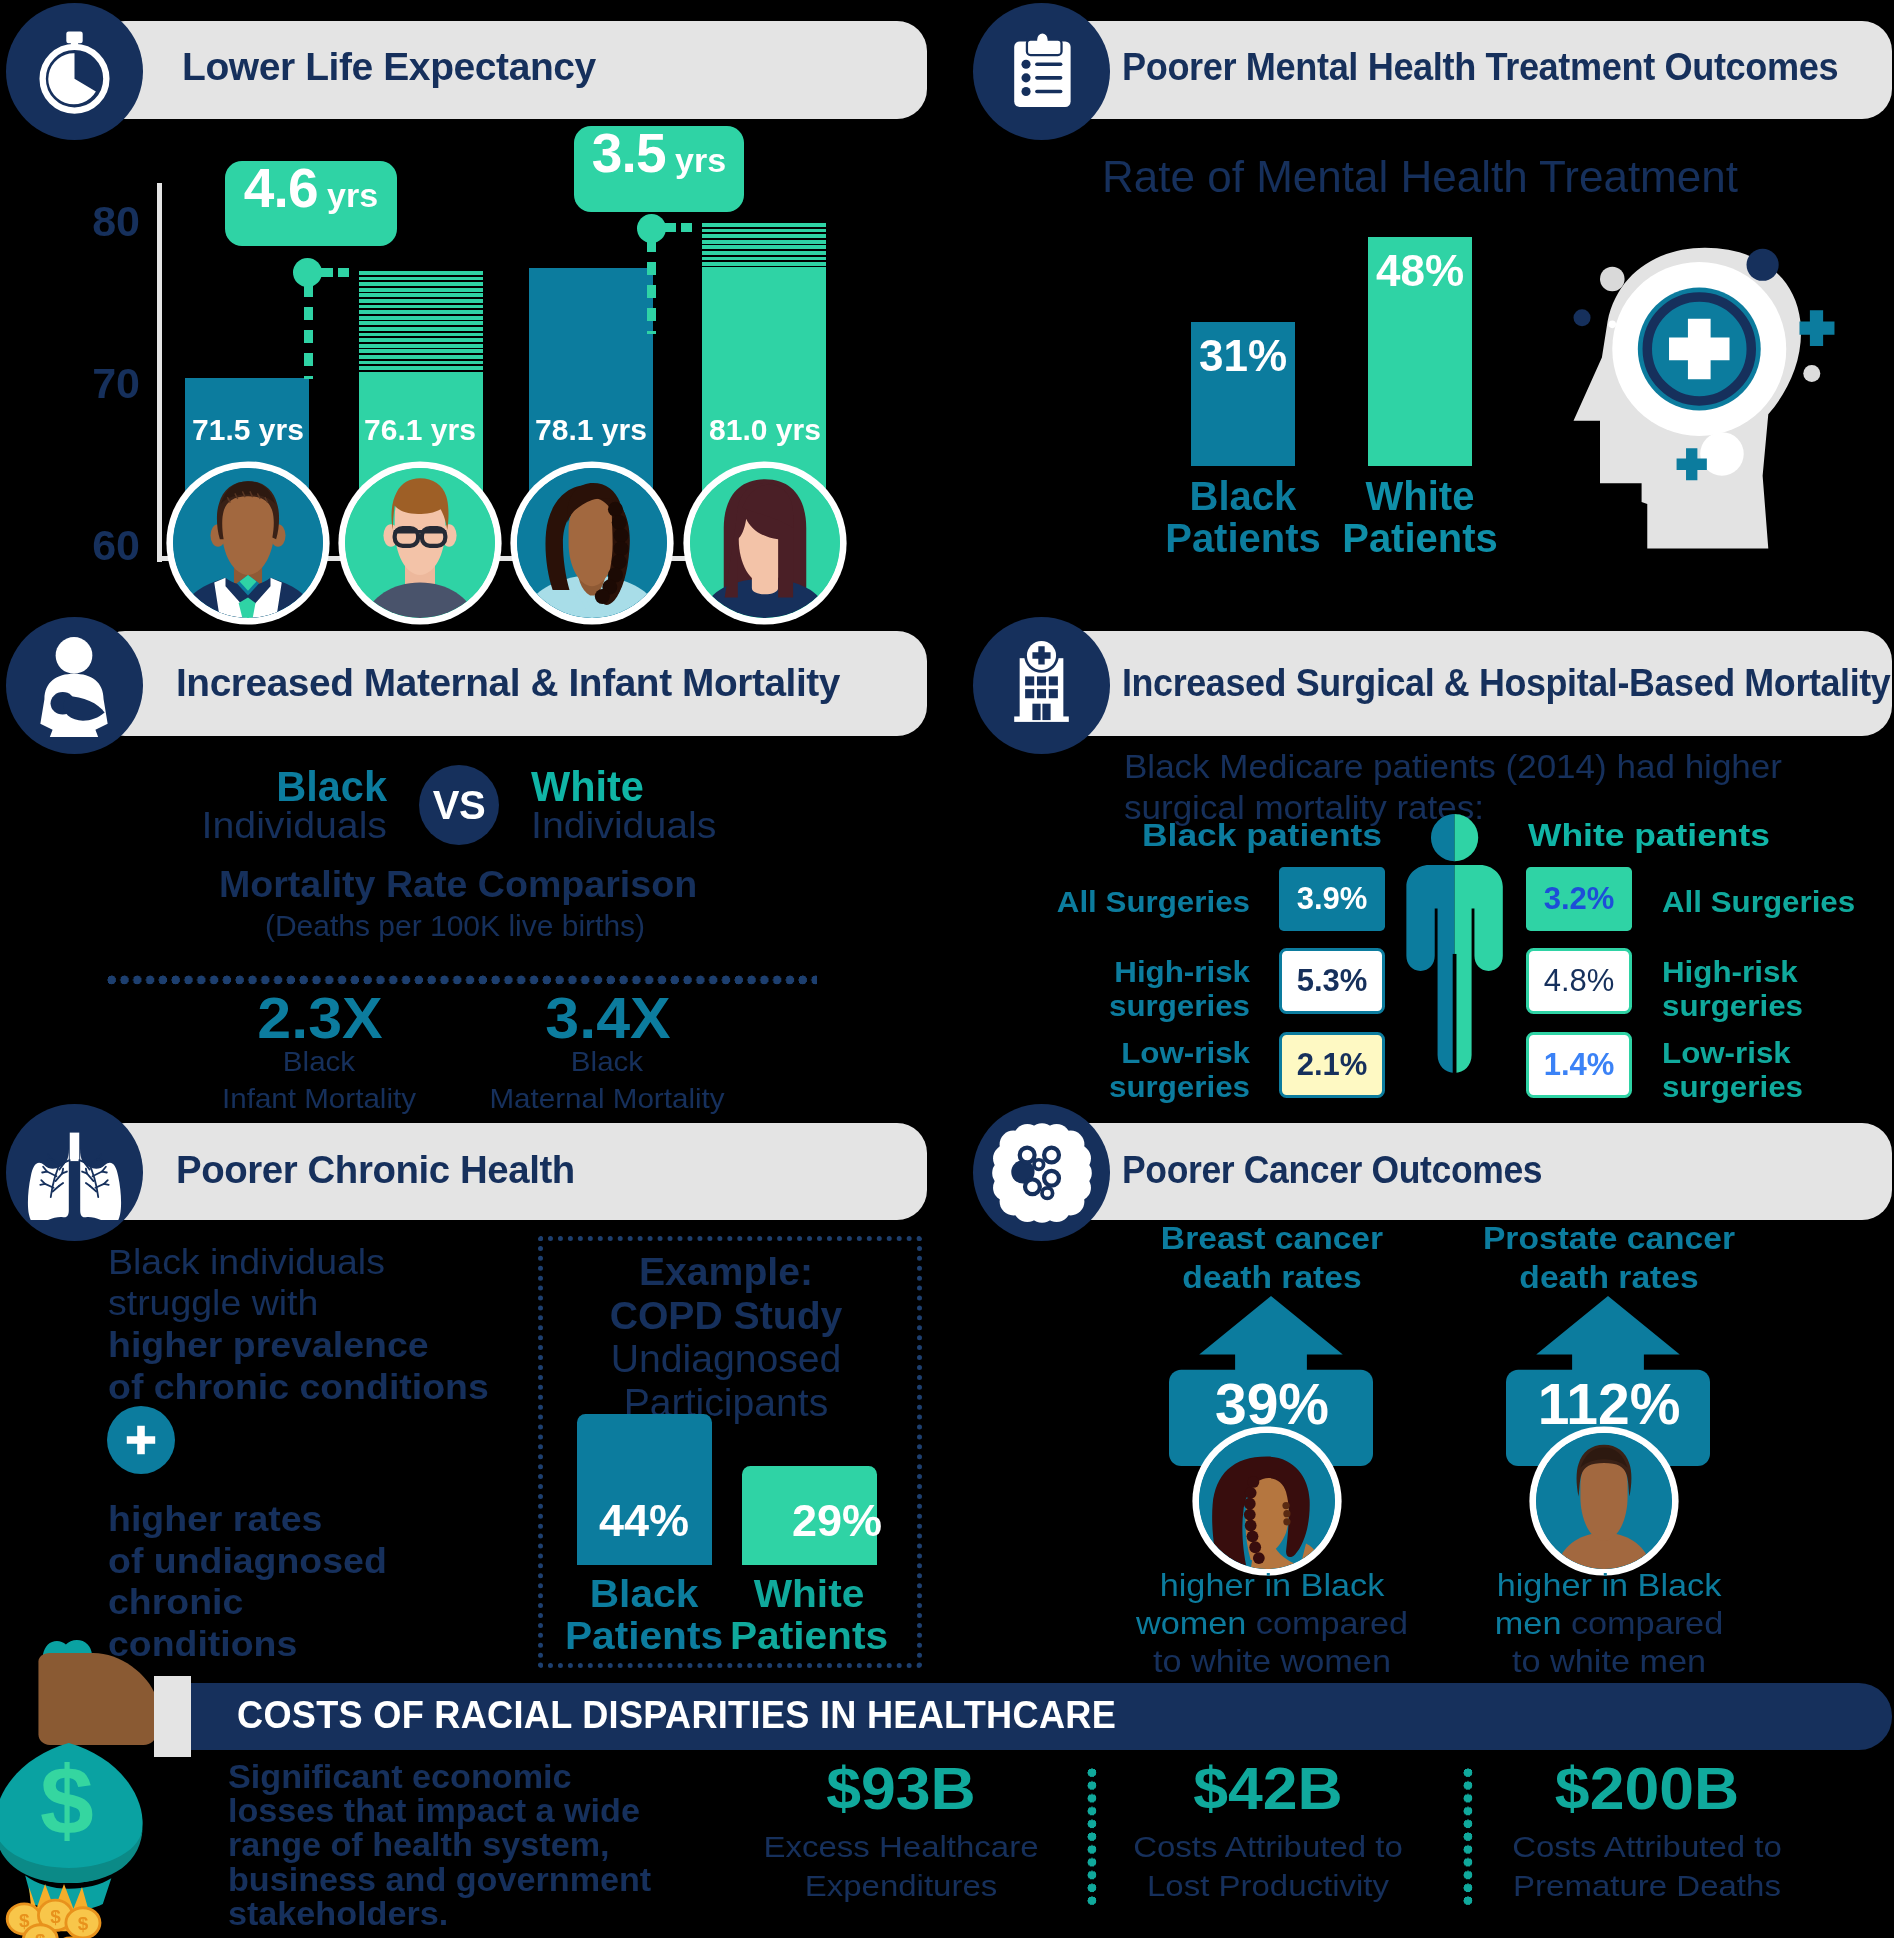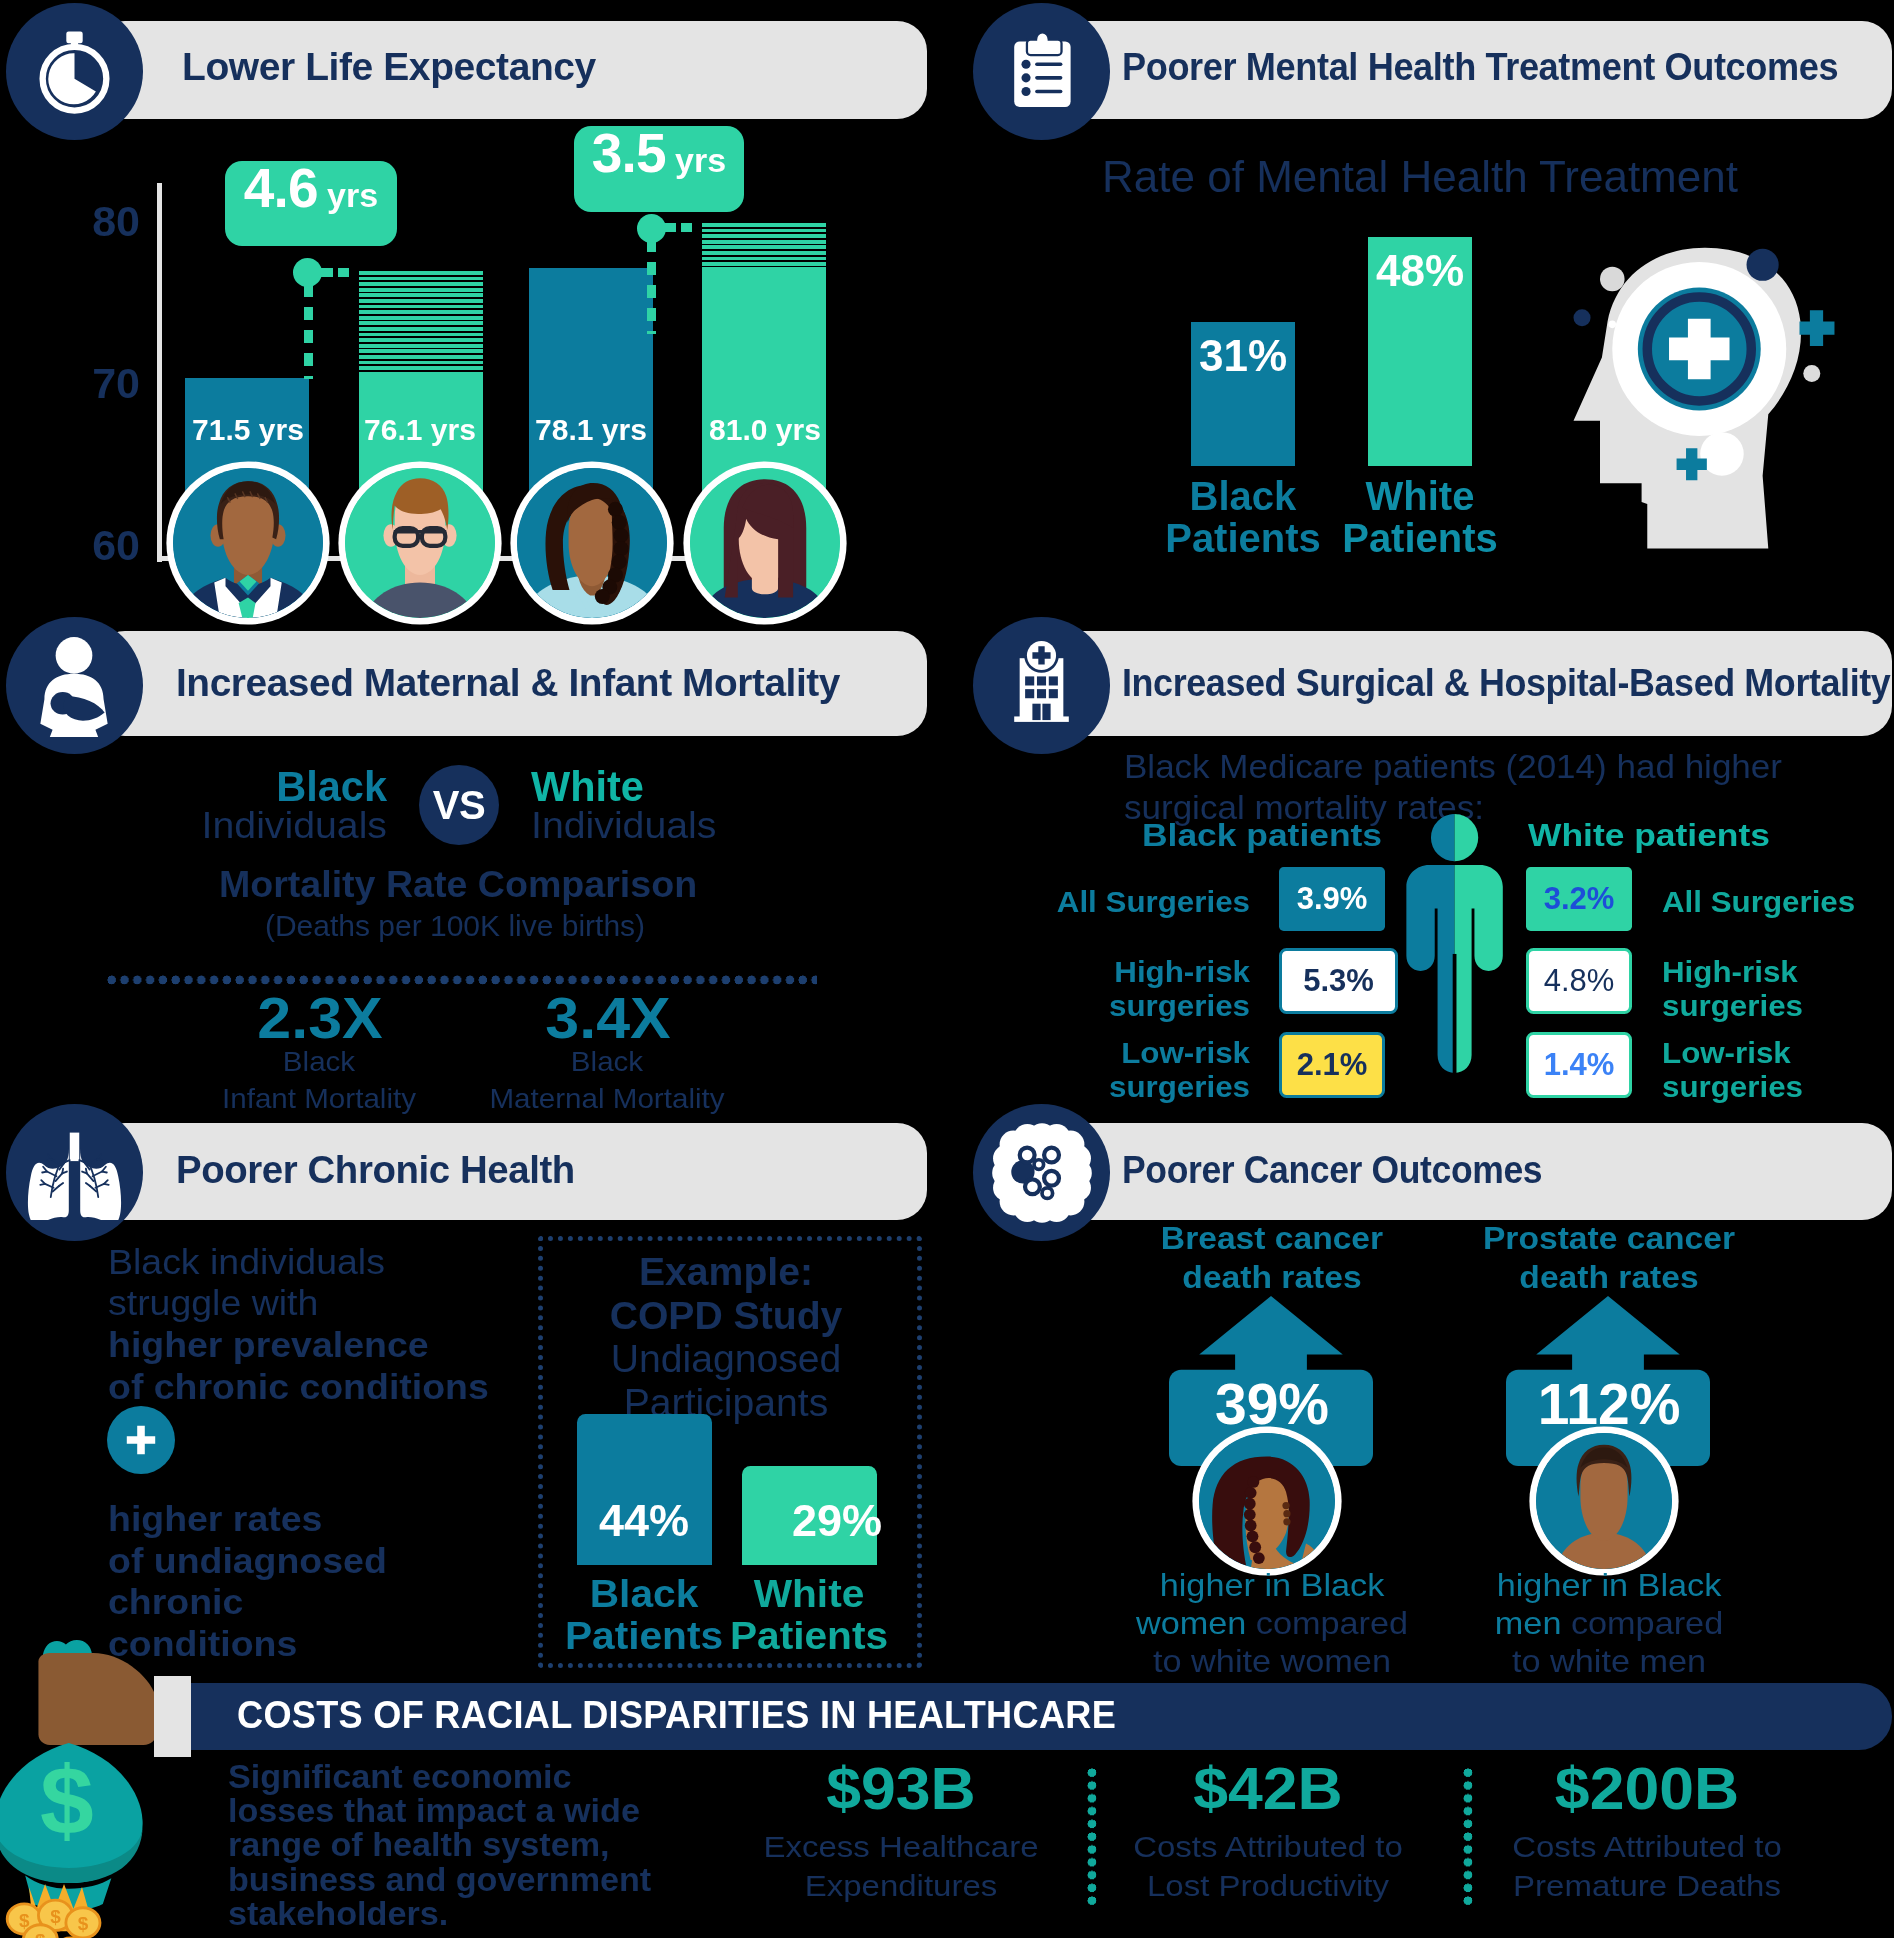--- a/index.html
+++ b/index.html
@@ -337,30 +337,30 @@
   <div class="t teal" style="left:1250px;top:886px;font-size:29px;font-weight:700;transform:translateX(-100%) scaleX(1.08);transform-origin:right top;">All Surgeries</div>
   <div class="abs" style="left:1279px;top:867px;width:106px;height:64px;background:#0c7c9e;border-radius:4.7px;display:flex;align-items:center;justify-content:center;">
     <span style="color:#fff;font-size:31px;font-weight:700;">3.9%</span>
   </div>
   <div class="abs" style="left:1526px;top:867px;width:106px;height:64px;background:#2fd3a5;border-radius:4.7px;display:flex;align-items:center;justify-content:center;">
     <span style="color:#1d4ed8;font-size:31px;font-weight:700;">3.2%</span>
   </div>
   <div class="t" style="left:1662px;top:886px;font-size:29px;font-weight:700;color:#10a99c;transform-origin:left top;transform:scaleX(1.08);">All Surgeries</div>
 
   <div class="t teal" style="left:1250px;top:956px;font-size:29px;font-weight:700;line-height:1.17;text-align:right;transform:translateX(-100%) scaleX(1.08);transform-origin:right top;"><span>High-risk</span><br><span>surgeries</span></div>
-  <div class="abs" style="left:1279px;top:948px;width:119px;height:66px;background:#fff;border:3.8px solid #0c7c9e;border-radius:7.6px;box-sizing:border-box;display:flex;align-items:center;justify-content:center;text-align:right;">
+  <div class="abs" style="left:1279px;top:948px;width:106px;height:66px;background:#fff;border:3.8px solid #0c7c9e;border-radius:7.6px;box-sizing:border-box;display:flex;align-items:center;justify-content:center;text-align:right;">
     <span style="color:#16305c;font-size:31px;font-weight:700;">5.3%</span>
   </div>
   <div class="abs" style="left:1526px;top:948px;width:106px;height:66px;background:#fff;border:3.8px solid #2fd3a5;border-radius:7.6px;box-sizing:border-box;display:flex;align-items:center;justify-content:center;">
     <span style="color:#16305c;font-size:31px;font-weight:400;">4.8%</span>
   </div>
   <div class="t" style="left:1662px;top:956px;font-size:29px;font-weight:700;color:#10a99c;line-height:1.17;transform-origin:left top;transform:scaleX(1.08);"><span>High-risk</span><br><span>surgeries</span></div>
 
   <div class="t teal" style="left:1250px;top:1037px;font-size:29px;font-weight:700;line-height:1.17;text-align:right;transform:translateX(-100%) scaleX(1.08);transform-origin:right top;"><span>Low-risk</span><br><span>surgeries</span></div>
-  <div class="abs" style="left:1279px;top:1032px;width:106px;height:66px;background:#fde047;border:3.8px solid #0c7c9e;border-radius:7.6px;box-sizing:border-box;display:flex;align-items:center;justify-content:center;">
+  <div class="abs" style="left:1279px;top:1032px;width:106px;height:66px;background:#fef9c3;border:3.8px solid #0c7c9e;border-radius:7.6px;box-sizing:border-box;display:flex;align-items:center;justify-content:center;">
     <span style="color:#16305c;font-size:31px;font-weight:700;">2.1%</span>
   </div>
   <div class="abs" style="left:1526px;top:1032px;width:106px;height:66px;background:#fff;border:3.8px solid #2fd3a5;border-radius:7.6px;box-sizing:border-box;display:flex;align-items:center;justify-content:center;">
     <span style="color:#3b82f6;font-size:31px;font-weight:700;">1.4%</span>
   </div>
   <div class="t" style="left:1662px;top:1037px;font-size:29px;font-weight:700;color:#10a99c;line-height:1.17;transform-origin:left top;transform:scaleX(1.08);"><span>Low-risk</span><br><span>surgeries</span></div>
 </div>
 
 <div class="sec-bar" style="left:95px;top:1123px;width:832px;height:97px;"></div>
 <div class="sec-icon" style="left:5.7px;top:1104px;width:137px;height:137px;">

